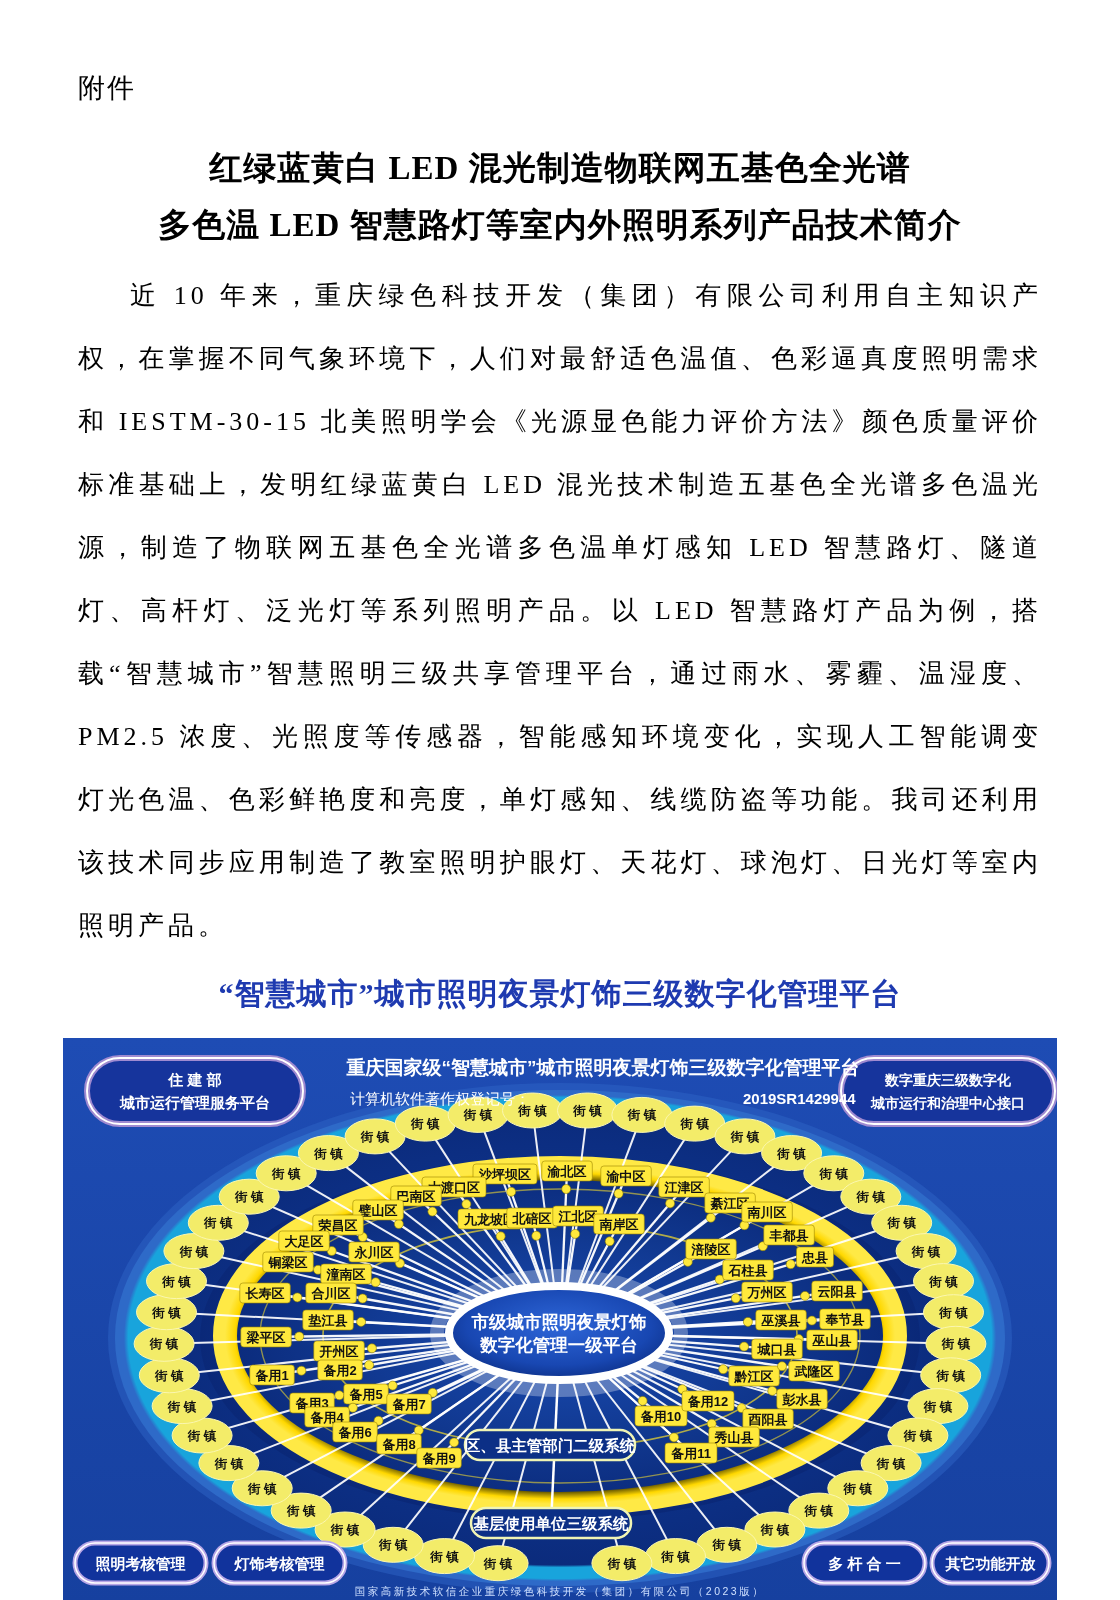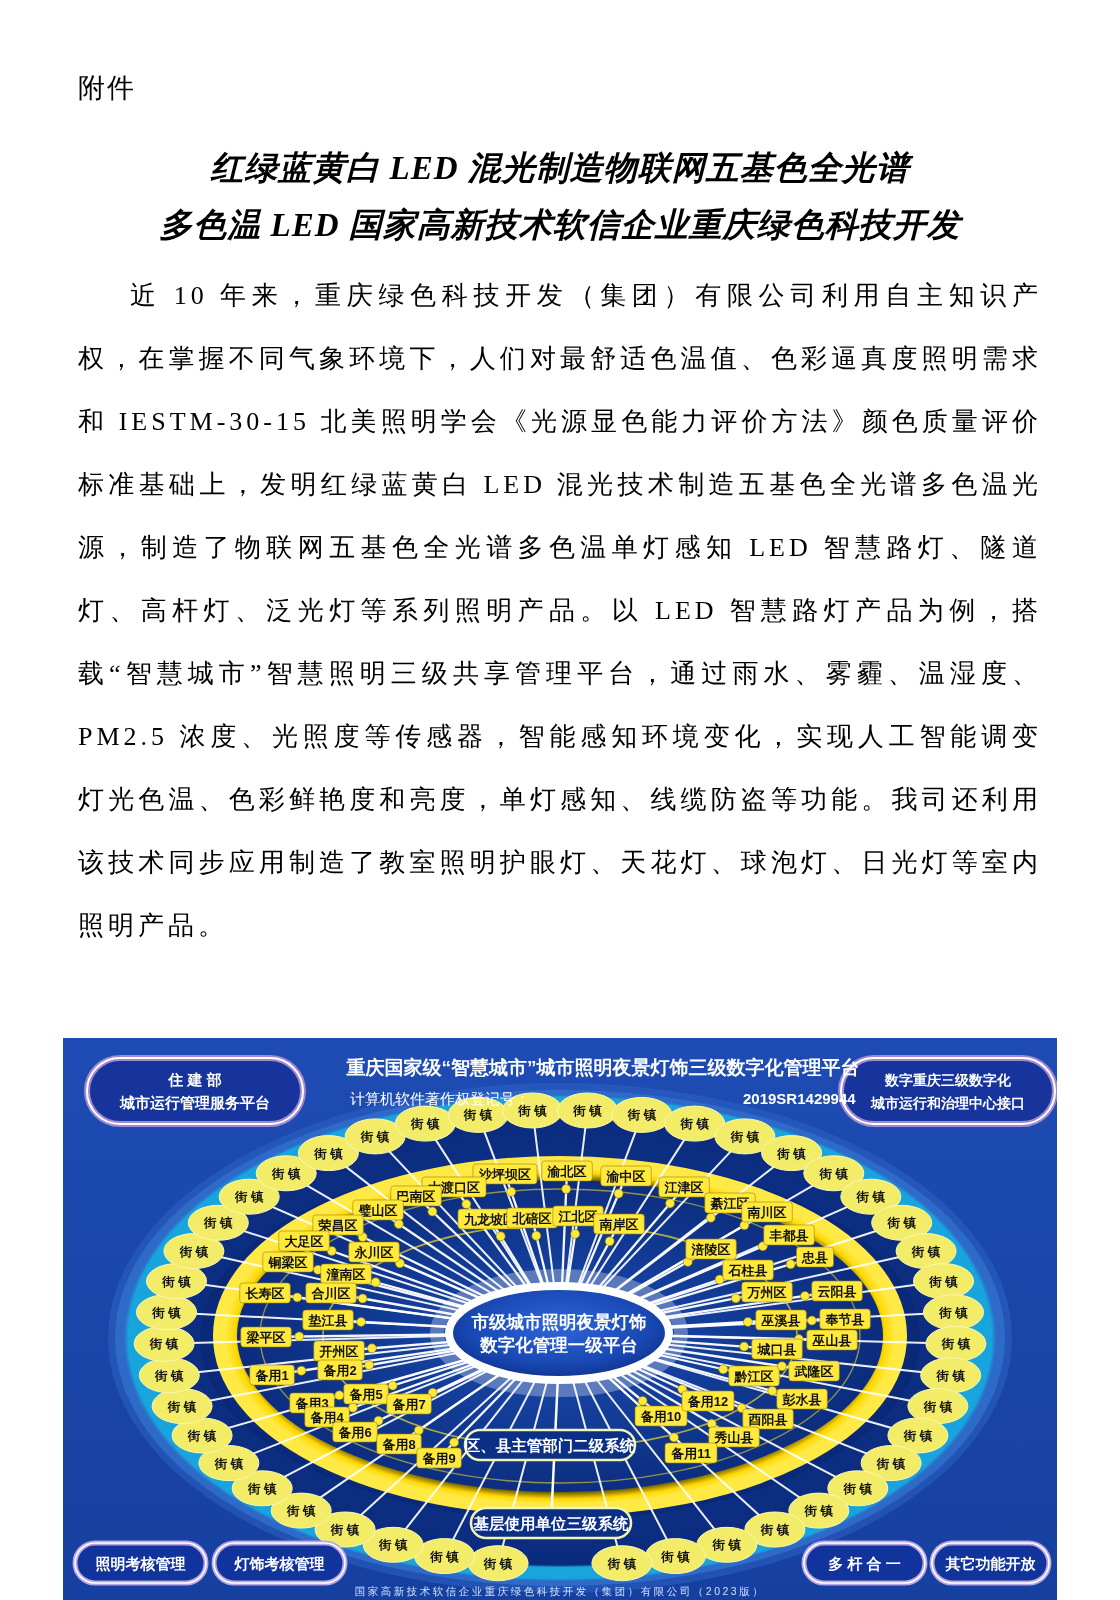--- a/index.html
+++ b/index.html
@@ -5,21 +5,21 @@
   html,body { margin:0; padding:0; background:#ffffff; }
   .page {
     position:relative; width:1120px; height:1600px; background:#ffffff;
     font-family:"Liberation Serif","DejaVu Serif",serif; color:#000; overflow:hidden;margin-top:8px;
   }
   .attachment {
     position:absolute; left:78px; top:62px; font-size:27px; letter-spacing:2px;
   }
   .doc-title {
     position:absolute; top:132px; left:0; width:100%; margin:0;
-    text-align:center; font-size:33px; font-weight:bold; line-height:57px; letter-spacing:1px;font-style:italic;
+    text-align:center; font-size:33px; font-weight:bold; line-height:57px; letter-spacing:1px;
   }
   .body-text {
     position:absolute; top:256px; left:78px; width:964px; margin:0;
     font-size:26px; line-height:63px; letter-spacing:4px;
     text-align:justify; text-indent:2em;
   }
   .figure-caption {
     position:absolute; top:966px; left:0; width:100%;
     text-align:center; font-size:30px; font-weight:bold; letter-spacing:1px;
   }
@@ -29,23 +29,24 @@
   }
   .diagram svg text { font-family:"Liberation Sans","DejaVu Sans",sans-serif; }
 </style>
 </head>
 <body>
 
 <div class="page">
   <div class="attachment">附件</div>
   <h1 class="doc-title">
     <span>红绿蓝黄白 LED 混光制造物联网五基色全光谱</span><br>
-    <span>多色温 LED 国家高新技术软信企业重庆绿色科技开发</span>
+    <span>多色温 LED 智慧路灯等室内外照明系列产品技术简介</span>
   </h1>
   <p class="body-text">近 10 年来，重庆绿色科技开发（集团）有限公司利用自主知识产权，在掌握不同气象环境下，人们对最舒适色温值、色彩逼真度照明需求和 IESTM-30-15 北美照明学会《光源显色能力评价方法》颜色质量评价标准基础上，发明红绿蓝黄白 LED 混光技术制造五基色全光谱多色温光源，制造了物联网五基色全光谱多色温单灯感知 LED 智慧路灯、隧道灯、高杆灯、泛光灯等系列照明产品。以 LED 智慧路灯产品为例，搭载“智慧城市”智慧照明三级共享管理平台，通过雨水、雾霾、温湿度、PM2.5 浓度、光照度等传感器，智能感知环境变化，实现人工智能调变灯光色温、色彩鲜艳度和亮度，单灯感知、线缆防盗等功能。我司还利用该技术同步应用制造了教室照明护眼灯、天花灯、球泡灯、日光灯等室内照明产品。</p>
+  <div class="figure-caption" id="figcap" style="color: rgb(30, 58, 176);">“智慧城市”城市照明夜景灯饰三级数字化管理平台</div>
   <div class="diagram" id="diagram"><svg viewBox="0 0 994 565" width="994" height="565">
         <defs>
           <linearGradient id="gBg" x1="0" y1="0" x2="0" y2="1">
             <stop offset="0" stop-color="#1e4cb4"></stop>
             <stop offset="1" stop-color="#16409f"></stop>
           </linearGradient>
           <radialGradient id="gBig" cx="0.5" cy="0.5" r="0.5">
             <stop offset="0" stop-color="#133d96"></stop>
             <stop offset="0.78" stop-color="#0c2e82"></stop>
             <stop offset="0.915" stop-color="#0b2b7c"></stop>

